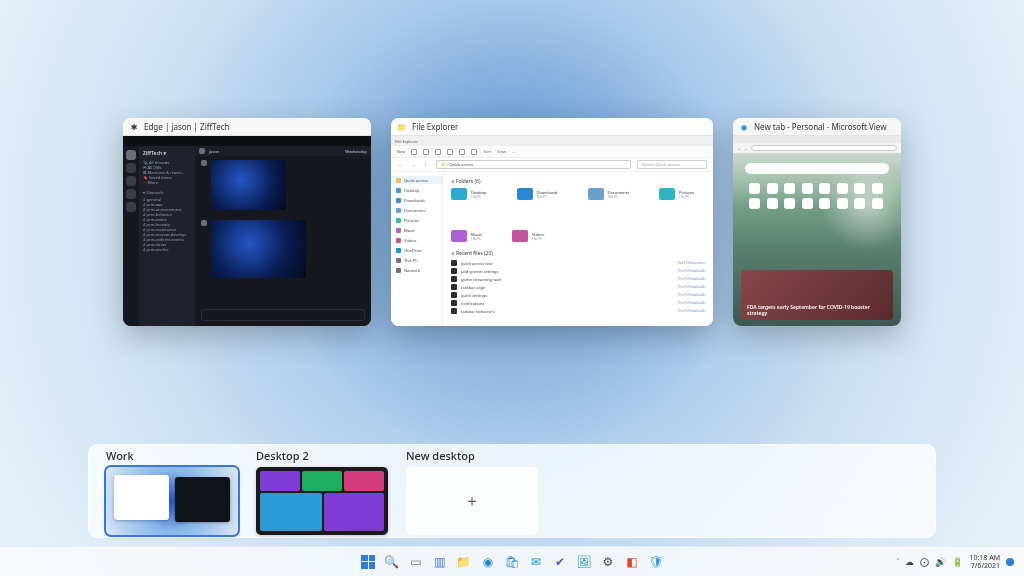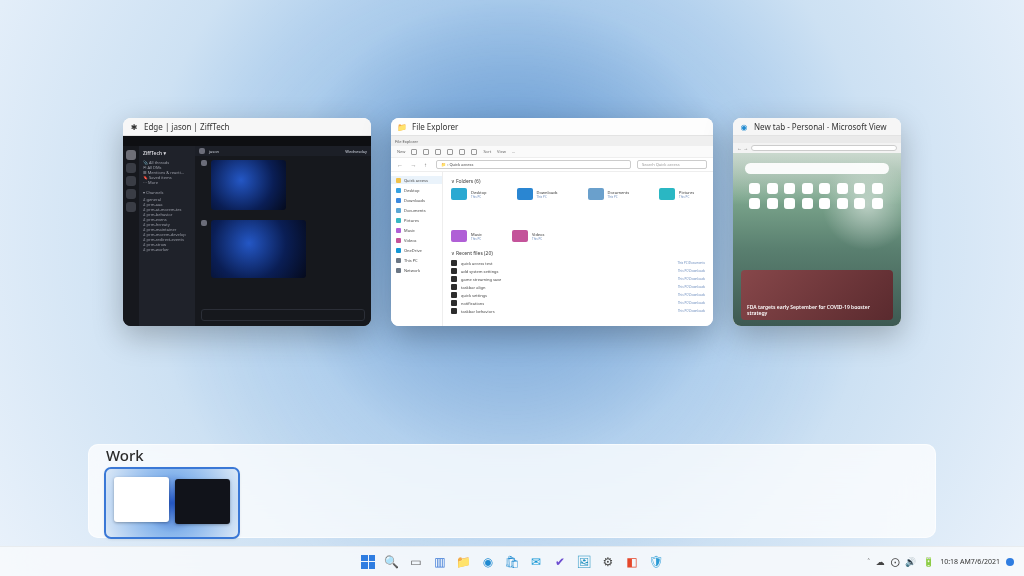--- a/index.html
+++ b/index.html
@@ -94,21 +94,21 @@
 
 .desk-strip {
   position:absolute; left:88px; right:88px; bottom:38px; height:94px;
   background: rgba(255,255,255,0.75); backdrop-filter: blur(20px);
   border-radius:10px; display:flex; align-items:center; padding:0 18px; gap:18px;
   box-shadow: inset 0 0 0 1px rgba(255,255,255,0.6);
 }
 .desk {
   display:flex; flex-direction:column; gap:4px;
 }
-.desk .label { font-size:15px; color:#2a2a2a; font-weight:500; }
+.desk .label { font-size:11px; color:#2a2a2a; font-weight:500; }
 .desk-thumb {
   width:132px; height:68px; border-radius:5px; overflow:hidden; position:relative;
   box-shadow: 0 1px 4px rgba(0,0,0,0.2);
 }
 .desk-thumb.active { outline:2px solid #3a78d6; outline-offset:0; }
 .dt-work { background: radial-gradient(circle at 50% 50%, #2457c5 0%, #87b5ec 40%, #dce9f7 100%); }
 .dt-work::after { content:""; position:absolute; left:8px; top:8px; width:55px; height:45px; background:#fff; border-radius:3px; box-shadow:0 1px 3px rgba(0,0,0,.3);}
 .dt-work::before { content:""; position:absolute; right:8px; top:10px; width:55px; height:45px; background:#11131a; border-radius:3px; box-shadow:0 1px 3px rgba(0,0,0,.3);}
 .dt-d2 { background:#1a1a1a; }
 .dt-d2 .winlet { position:absolute; border-radius:2px; }
@@ -122,21 +122,21 @@
   position:absolute; left:0; right:0; bottom:0; height:30px;
   background: rgba(247,249,252,0.88); backdrop-filter: blur(20px);
   border-top:1px solid rgba(0,0,0,0.05);
   display:flex; align-items:center;
 }
 .tb-center { position:absolute; left:50%; transform:translateX(-50%); display:flex; gap:6px; align-items:center; }
 .tb-ic { width:18px; height:18px; display:flex; align-items:center; justify-content:center; border-radius:3px; font-size:12px;}
 .tb-right { margin-left:auto; display:flex; align-items:center; gap:6px; padding-right:10px; font-size:7px; color:#333;}
 .tb-right .chev { font-size:8px; color:#555; }
 .tb-right .tray-ic { font-size:9px; color:#444; }
-.tb-right .clock { display:flex; flex-direction:row; align-items:flex-end; line-height:1.05;}
+.tb-right .clock { display:flex; flex-direction:column; align-items:flex-end; line-height:1.05;}
 .win-logo {
   width:14px; height:14px; display:grid; grid-template-columns:1fr 1fr; grid-template-rows:1fr 1fr; gap:1px;
 }
 .win-logo > div { background:#2f7de1; }
 </style>
 </head>
 <body>
 
 <div class="task-view">
 
@@ -398,21 +398,37 @@
     </div>
 
   </div>
 
   <div class="desk-strip">
     <div id="desks" style="display: flex; gap: 18px;">
         <div class="desk">
           <div class="label">Work</div>
           <div class="desk-thumb dt-work active"></div>
         </div>
-      </div>
+        <div class="desk">
+          <div class="label">Desktop 2</div>
+          <div class="desk-thumb dt-d2">
+            <div class="winlet" style="background: rgb(126, 59, 214); left: 4px; top: 4px; width: 40px; height: 20px;"></div>
+            <div class="winlet" style="background: rgb(31, 174, 95); left: 46px; top: 4px; width: 40px; height: 20px;"></div>
+            <div class="winlet" style="background: rgb(214, 59, 126); left: 88px; top: 4px; width: 40px; height: 20px;"></div>
+            <div class="winlet" style="background: rgb(42, 155, 214); left: 4px; top: 26px; width: 62px; height: 38px;"></div>
+            <div class="winlet" style="background: rgb(126, 59, 214); left: 68px; top: 26px; width: 60px; height: 38px;"></div>
+          </div>
+        </div>
+      </div>
+    <div class="desk">
+      <div class="label">New desktop</div>
+      <div class="new-desk">
+          <span>＋</span>
+        </div>
+    </div>
   </div>
 
   <div class="taskbar">
     <div class="tb-center" id="tb-center">
         <div class="tb-ic">
           <div class="win-logo">
             <div></div>
             <div></div>
             <div></div>
             <div></div>

